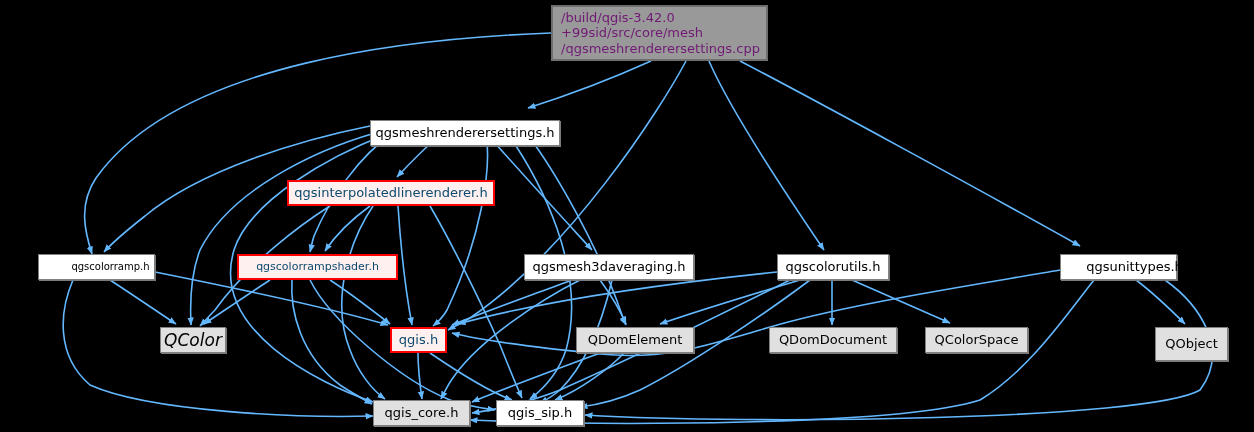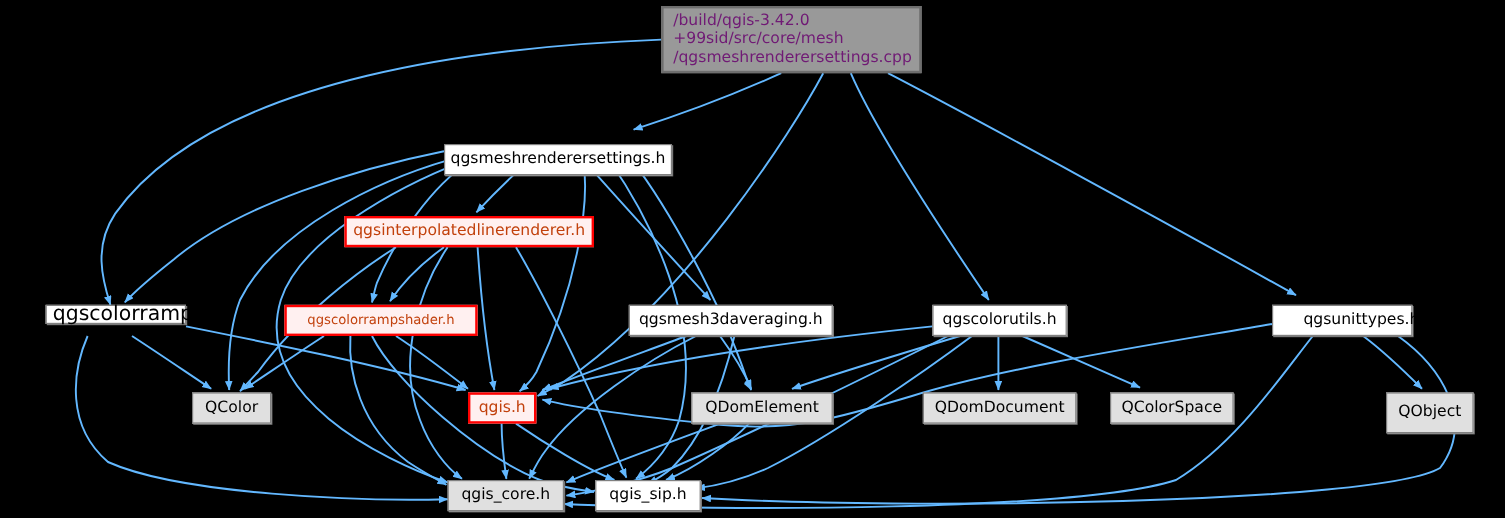--- a/index.html
+++ b/index.html
@@ -4,21 +4,21 @@
 <style>
   html,body{margin:0;padding:0;background:#000;}
   #graph-root{position:relative;width:1254px;height:432px;background:#000;overflow:hidden;
     font-family:"DejaVu Sans","Liberation Sans",sans-serif;}
   svg.edges{position:absolute;left:0;top:0;width:1254px;height:432px;}
   .node{position:absolute;box-sizing:border-box;display:flex;align-items:center;
     justify-content:center;white-space:pre;line-height:1.18;text-align:center;}
   .node-label{pointer-events:none;}
   .n-plain{background:#fff;border:1px solid #808080;color:#000;box-shadow:1px 1px 0 #7a7a7a;}
   .n-gray{background:#e0e0e0;border:1px solid #808080;color:#000;box-shadow:1px 1px 0 #7a7a7a;}
-  .n-red{background:#fff0f0;border:2px solid #ff0000;color:#c2410c;}
+  .n-red{background:#fff0f0;border:2px solid #ff0000;color:#0c4a6e;}
   .n-root{background:#999999;border:2px solid #6e6e6e;color:#701a75;justify-content:flex-start;
     text-align:left;padding-left:8px;}
 </style>
 </head>
 <body>
 
 <div id="graph-root">
   <svg class="edges" viewBox="0 0 1254 432" xmlns="http://www.w3.org/2000/svg">
     <defs>
       <marker id="arrow" markerWidth="9" markerHeight="9" refX="7.5" refY="3.2" orient="auto" markerUnits="userSpaceOnUse">
@@ -71,26 +71,26 @@
         <path d="M 600,353 C 560,368 500,390 472,402" fill="none" stroke="#63b8ff" stroke-width="1.6" marker-end="url(#arrow)"></path>
         <path d="M 624,353 C 610,368 580,390 555,400" fill="none" stroke="#63b8ff" stroke-width="1.6" marker-end="url(#arrow)"></path>
       </g>
   </svg>
   <div id="node-layer">
       <div class="node n-root" style="left: 551px; top: 5px; width: 217px; height: 56px; font-size: 13px;"><span class="node-label">/build/qgis-3.42.0
 +99sid/src/core/mesh
 /qgsmeshrenderersettings.cpp</span></div>
       <div class="node n-plain" style="left: 370px; top: 108px; width: 190px; height: 26px; font-size: 13px; margin-top: 12px;"><span class="node-label">qgsmeshrenderersettings.h</span></div>
       <div class="node n-red" style="left: 287px; top: 180px; width: 208px; height: 26px; font-size: 13px;"><span class="node-label">qgsinterpolatedlinerenderer.h</span></div>
-      <div class="node n-plain" style="left: 38px; top: 254px; width: 117px; height: 16px; font-size: 17px; padding-left: 28px;"><span class="node-label">qgscolorramp.h</span></div>
+      <div class="node n-plain" style="left: 38px; top: 254px; width: 117px; height: 26px; font-size: 10px; padding-left: 28px;"><span class="node-label">qgscolorramp.h</span></div>
       <div class="node n-red" style="left: 237px; top: 254px; width: 161px; height: 26px; font-size: 11px;"><span class="node-label">qgscolorrampshader.h</span></div>
       <div class="node n-plain" style="left: 524px; top: 254px; width: 170px; height: 26px; font-size: 13px;"><span class="node-label">qgsmesh3daveraging.h</span></div>
       <div class="node n-plain" style="left: 777px; top: 254px; width: 112px; height: 26px; font-size: 13px;"><span class="node-label">qgscolorutils.h</span></div>
       <div class="node n-plain" style="left: 1060px; top: 254px; width: 117px; height: 26px; font-size: 13px; padding-left: 32px;"><span class="node-label">qgsunittypes.h</span></div>
-      <div class="node n-gray" style="left: 160px; top: 327px; width: 66px; height: 26px; font-size: 13px;"><span class="node-label">QColor</span></div>
+      <div class="node n-gray" style="left: 160px; top: 327px; width: 66px; height: 26px; font-size: 17px; font-style: italic;"><span class="node-label">QColor</span></div>
       <div class="node n-red" style="left: 390px; top: 327px; width: 57px; height: 26px; font-size: 13px;"><span class="node-label">qgis.h</span></div>
       <div class="node n-gray" style="left: 576px; top: 327px; width: 118px; height: 26px; font-size: 13px;"><span class="node-label">QDomElement</span></div>
       <div class="node n-gray" style="left: 769px; top: 327px; width: 128px; height: 26px; font-size: 13px;"><span class="node-label">QDomDocument</span></div>
       <div class="node n-gray" style="left: 925px; top: 327px; width: 103px; height: 26px; font-size: 13px; align-items: center;"><span class="node-label">QColorSpace</span></div>
       <div class="node n-gray" style="left: 1155px; top: 327px; width: 73px; height: 34px; font-size: 13px;"><span class="node-label">QObject</span></div>
       <div class="node n-gray" style="left: 373px; top: 400px; width: 97px; height: 26px; font-size: 13px;"><span class="node-label">qgis_core.h</span></div>
       <div class="node n-plain" style="left: 496px; top: 400px; width: 88px; height: 26px; font-size: 13px;"><span class="node-label">qgis_sip.h</span></div>
     </div>
 </div>
 

